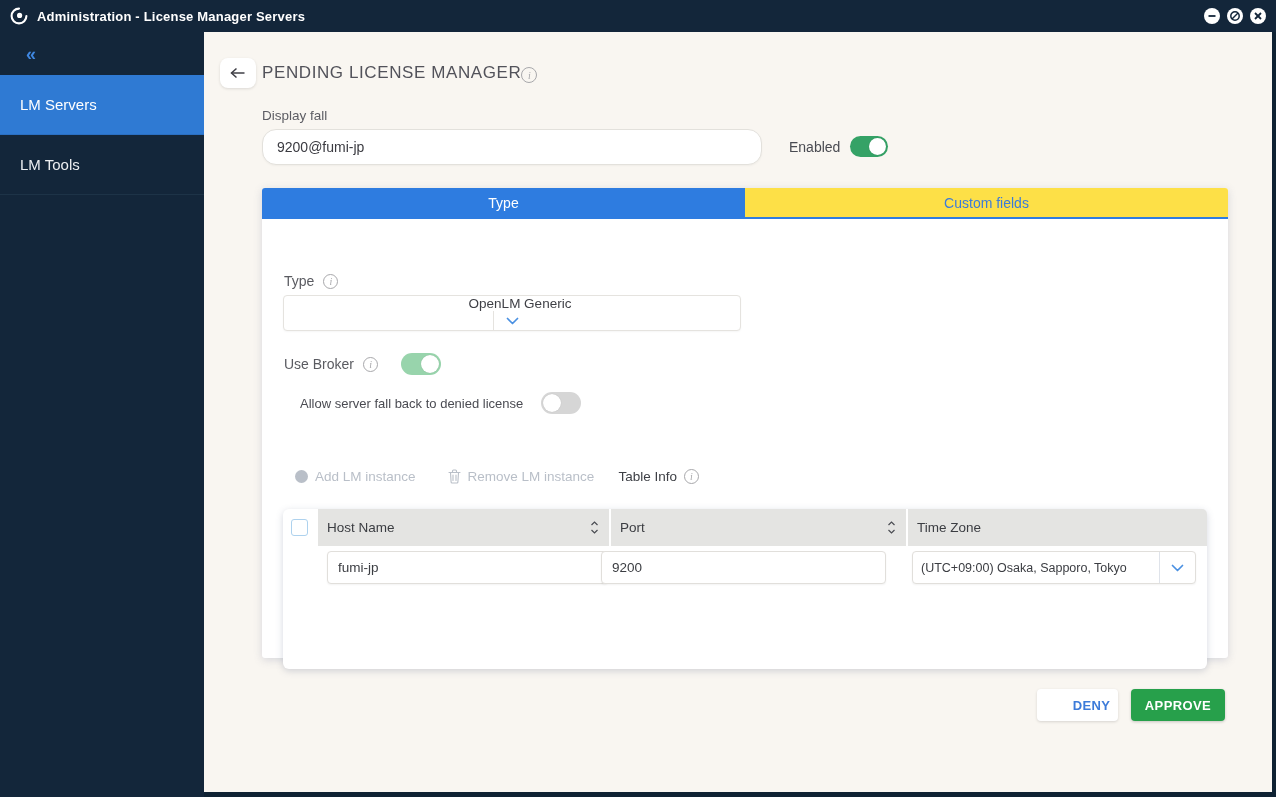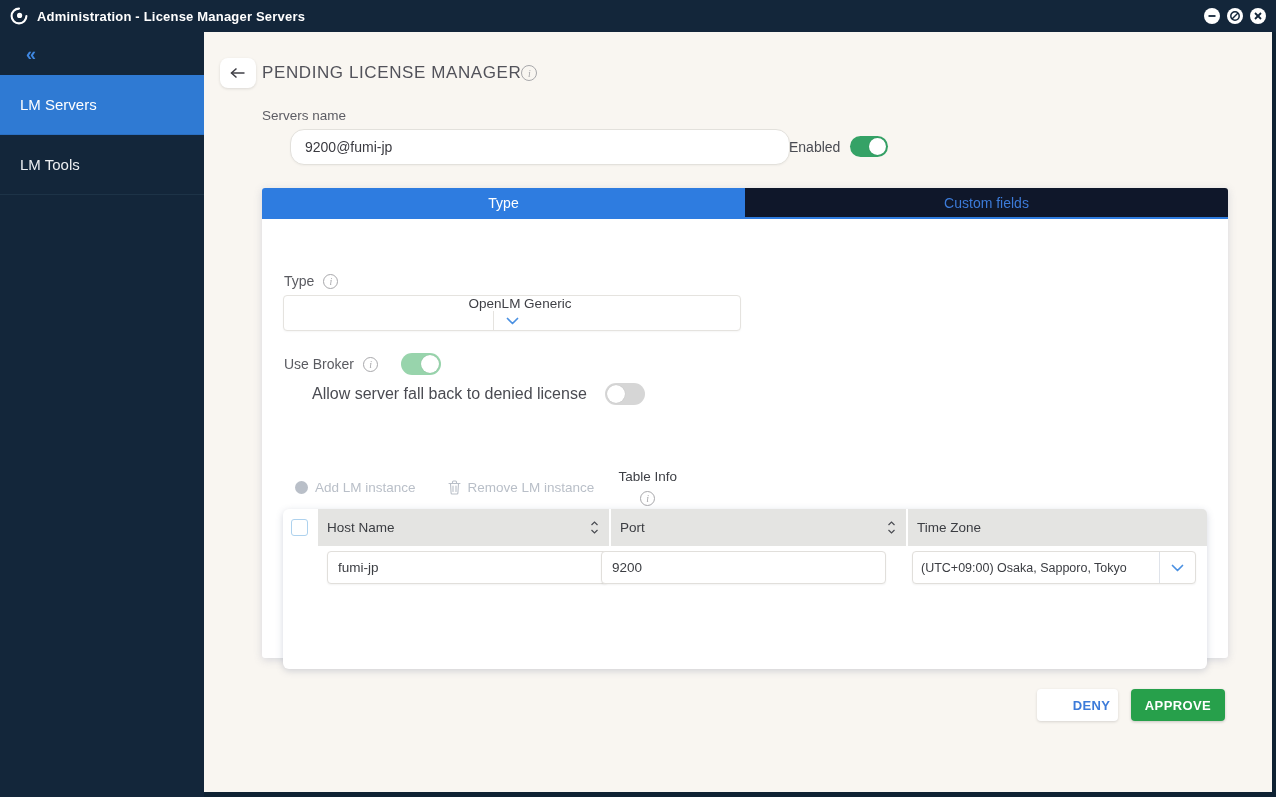--- a/index.html
+++ b/index.html
@@ -36,80 +36,79 @@
 
   
   .main { position:absolute; left:204px; top:32px; width:1068px; height:760px; background:#f9f6f1; }
 
   .back-btn {
     position:absolute; left:16px; top:26px; width:36px; height:30px;
     background:#ffffff; border-radius:8px; box-shadow:0 1px 3px rgba(0,0,0,.12);
     display:flex; align-items:center; justify-content:center;
     color:#3f3f46; font-size:16px; cursor:pointer;
   }
-  .page-title-row { position:absolute; left:58px; top:31px; display:flex; align-items:center; }
+  .page-title-row { position:absolute; left:58px; top:31px; display:flex; align-items:flex-end; }
   .page-title { font-size:17px; color:#52525a; letter-spacing:.6px; }
 
   .info-icon {
     width:15px; height:15px; border:1px solid #a8a8ab; border-radius:50%;
     color:#a8a8ab; font-size:10px; display:inline-flex; align-items:center; justify-content:center;
     flex:none; font-family:"Liberation Serif", serif; font-style:italic;
   }
   .info-icon::after { content:"i"; }
   .info-icon.lg { width:16px; height:16px; }
 
   .field-label { position:absolute; left:58px; top:76px; font-size:13.5px; color:#5d5d64; }
   .display-input {
     position:absolute; left:58px; top:97px; width:500px; height:36px;
     background:#fff; border:1px solid #e3e1dc; border-radius:14px;
     padding-left:14px; font-size:14px; color:#3a3a40;
     font-family:"Liberation Sans", sans-serif; box-shadow:0 1px 2px rgba(0,0,0,.04);
     outline:none;
-    margin-left:28px;
   }
   .enabled-label { position:absolute; left:585px; top:107px; font-size:14px; color:#4a4b52;text-align:center; }
   .toggle { border-radius:999px; position:absolute; cursor:pointer; }
   .toggle .knob { position:absolute; top:2px; background:#fff; border-radius:50%; box-shadow:0 0 1px rgba(0,0,0,.2); }
   .toggle.on .knob { right:2px; }
   .toggle.off .knob { left:2px; }
   .toggle-enabled { left:646px; top:104px; width:38px; height:21px; background:#35a266; }
   .toggle-enabled .knob { width:17px; height:17px; }
 
   
   .card {
     position:absolute; left:58px; top:156px; width:966px; height:470px;
     background:#ffffff; border-radius:3px; box-shadow:0 2px 8px rgba(90,100,140,.22);
   }
   .tabs { height:31px; display:flex; border-bottom:2px solid #2e7ce0; }
   .tab { flex:1; display:flex; align-items:center; justify-content:center; font-size:14px; cursor:pointer; }
   .tab.active { background:#2e7ce0; color:#ffffff; border-top-left-radius:3px; }
-  .tab.inactive { background:#0f172a; color:#3c7bd9; border-top-right-radius:3px; }
+  .tab.inactive { background:#fde047; color:#3c7bd9; border-top-right-radius:3px; }
   .card-content { position:relative; width:100%; height:437px; }
 
   .type-label-row { position:absolute; left:22px; top:54px; display:flex; align-items:center; gap:9px; font-size:14px; color:#5a5b61; }
   .type-select {
     position:absolute; left:21px; top:76px; width:458px; height:36px;
     background:#fff; border:1px solid #e5e3df; border-radius:4px;
     display:flex; align-items:center; cursor:pointer; box-shadow:0 1px 2px rgba(0,0,0,.04);flex-direction:column;
   }
   .type-select .sel-text { flex:1; padding-left:16px; font-size:13.5px; color:#3e3f45; }
   .type-select .sel-chev { width:38px; height:100%; border-left:1px solid #e5e3df; display:flex; align-items:center; justify-content:center; }
 
   .broker-row { position:absolute; left:22px; top:134px; display:flex; align-items:center; gap:9px; font-size:14px; color:#5a5b61; }
   .toggle-broker { position:relative; width:40px; height:22px; background:#98d4ac; margin-left:14px; }
   .toggle-broker .knob { width:18px; height:18px; }
 
-  .fallback-row { position:absolute; left:38px; top:164px; display:flex; align-items:center; font-size:16px; color:#4a4b52;margin-left:12px; }
+  .fallback-row { position:absolute; left:38px; top:173px; display:flex; align-items:center; font-size:13px; color:#4a4b52; }
   .toggle-fallback { position:relative; width:40px; height:22px; background:#d6d6d6; margin-left:18px; }
   .toggle-fallback .knob { width:18px; height:18px; }
 
   
   .tbl-toolbar { position:absolute; left:33px; top:250px; display:flex; align-items:center; font-size:13.5px; }
   .tool-item { display:flex; align-items:center; gap:7px; color:#b9bfc8; cursor:default; }
-  .tool-item.enabled { color:#3e4046; cursor:pointer;flex-direction:column; }
+  .tool-item.enabled { color:#3e4046; cursor:pointer; }
   .tool-gap1 { width:32px; } .tool-gap2 { width:24px; }
   .add-dot { width:13px; height:13px; border-radius:50%; background:#b9bfc8; }
 
   
   .table-card {
     position:absolute; left:21px; top:290px; width:924px; height:160px;
     background:#fff; border-radius:6px; box-shadow:0 2px 7px rgba(100,110,140,.28);
   }
   .row-checkbox {
     position:absolute; left:8px; top:10px; width:17px; height:17px;
@@ -198,21 +197,21 @@
         <line x1="1.5" y1="6" x2="14.5" y2="6" stroke="#3f3f46" stroke-width="1.5"></line>
         <polyline points="6.5,1.5 1.5,6 6.5,10.5" fill="none" stroke="#3f3f46" stroke-width="1.5"></polyline>
       </svg>
   </div>
 
   <div class="page-title-row">
     <span class="page-title">PENDING LICENSE MANAGER</span>
     <span class="info-icon lg"></span>
   </div>
 
-  <div class="field-label">Servers name</div>
+  <div class="field-label">Display fall</div>
   <input class="display-input" type="text" value="9200@fumi-jp" style="">
 
   <span class="enabled-label">Enabled</span>
   <div class="toggle toggle-enabled on">
       <span class="knob"></span>
     </div>
 
   <div class="card">
     <div class="tabs">
       <div class="tab active">

